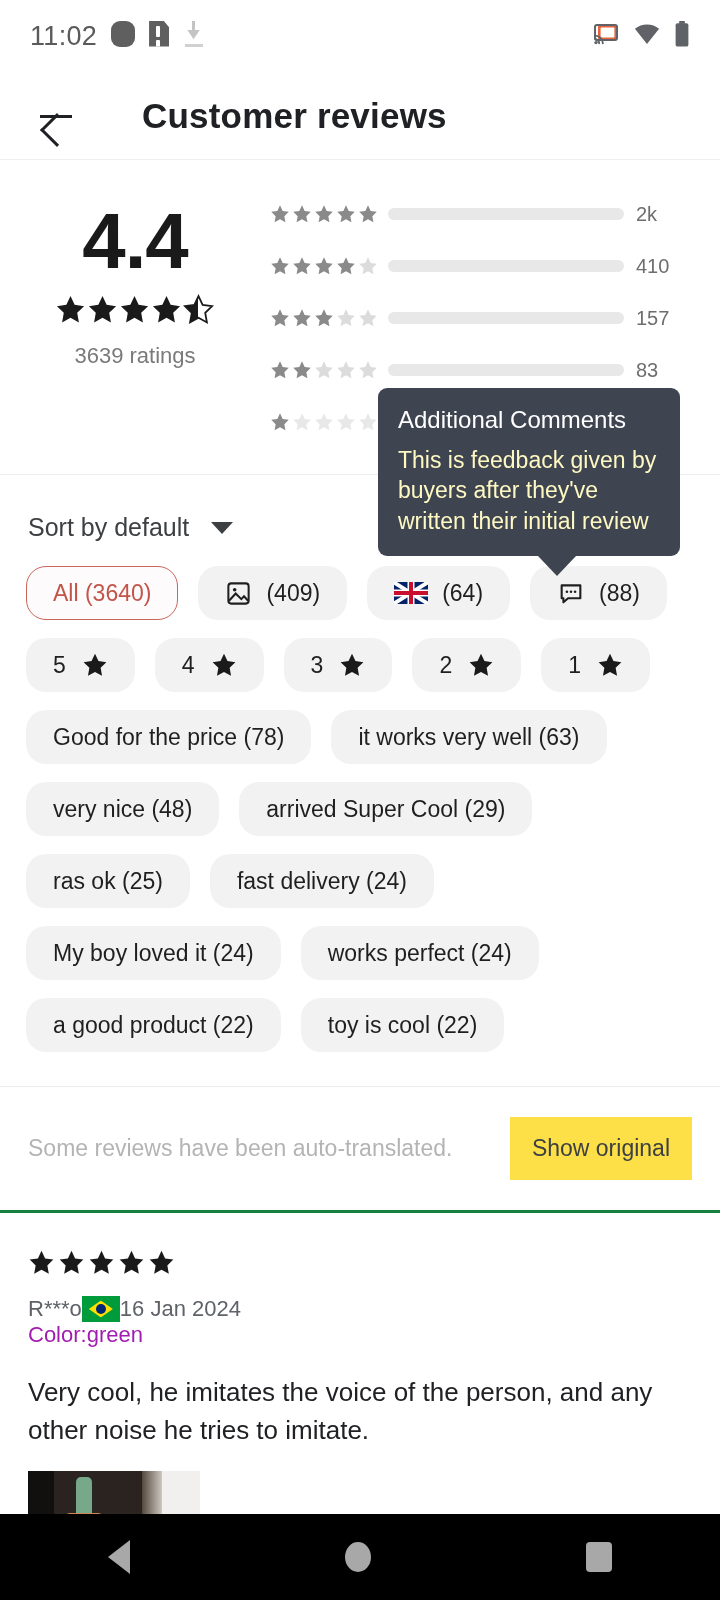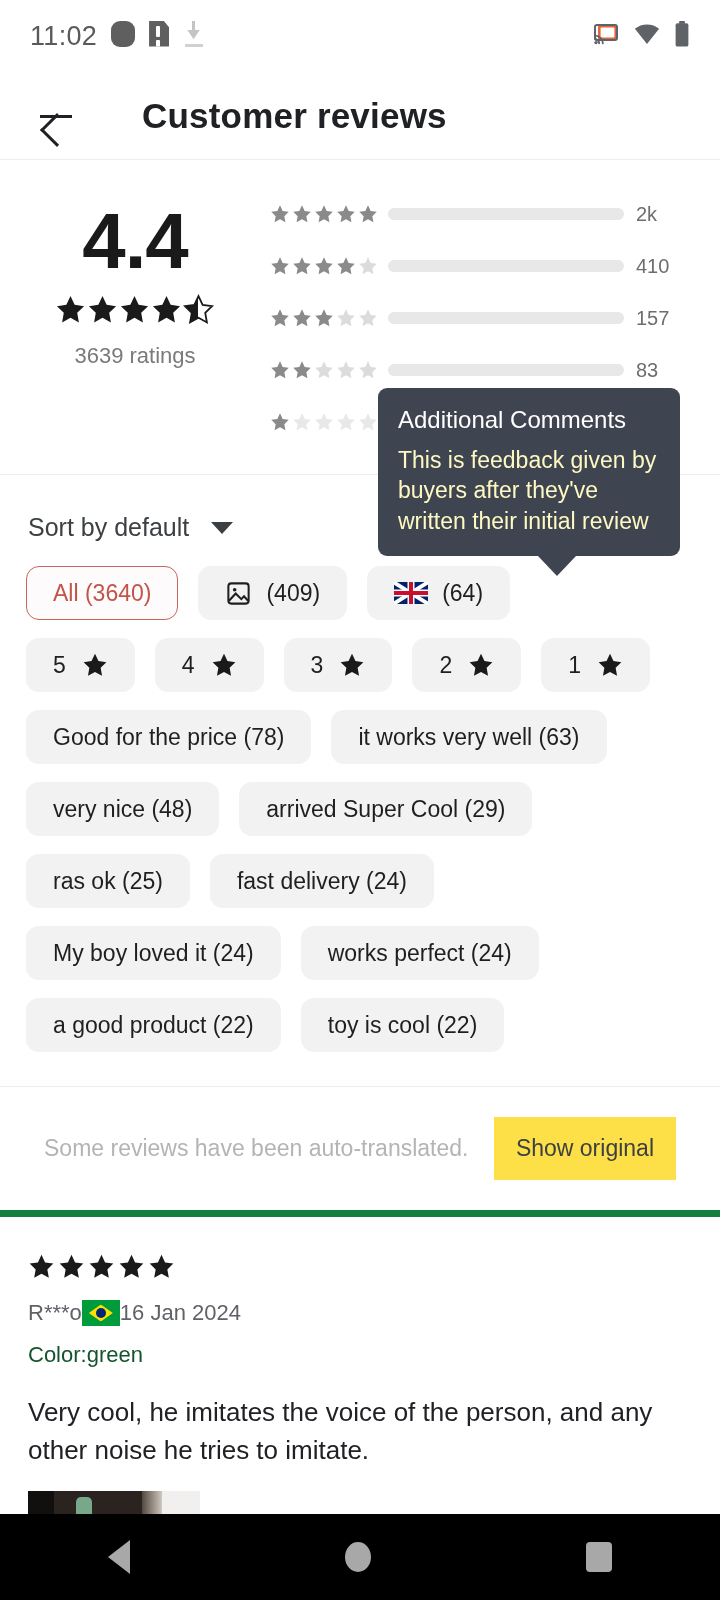--- a/index.html
+++ b/index.html
@@ -57,21 +57,21 @@
   .row-count { width:62px; font-size:20px; color:#6e6e6e; text-align:left; flex:none; }
 
   
   .sortbar { display:flex; align-items:center; padding:38px 0 24px 28px; }
   .sort-label { font-size:25px; color:#3c4043; }
   .caret { width:0; height:0; border-left:11px solid transparent; border-right:11px solid transparent;
            border-top:12px solid #3c4043; margin-left:22px; }
 
   
   .chips { padding:0 26px; display:flex; flex-wrap:wrap; gap:18px 20px; }
-  .chip { background:#f2f2f2; border-radius:13px; height:54px; display:flex; align-items:center;
+  .chip { background:#f2f2f2; border-radius:20px; height:54px; display:flex; align-items:center;
           justify-content:center; padding:16px 26px; font-size:23px; color:#1f1f1f;
           border:1px solid transparent; white-space:nowrap; cursor:pointer; }
   .chip.selected { background:#fdfbfb; border:1.6px solid #c9655c; color:#c2544a; }
   .chip .cicon { margin-right:14px; display:inline-flex; align-items:center; }
   .chip-star { width:26px; height:26px; margin-left:16px; }
   .chips-tags { margin-top:18px; }
 
   .flag-uk { width:34px; height:22px; display:inline-block; position:relative; background:#012169; overflow:hidden; }
   .flag-uk::before { content:""; position:absolute; left:50%; top:-50%; width:6px; height:200%;
       background:#fff; transform:translateX(-50%); box-shadow:0 0 0 0 #fff; }
@@ -89,35 +89,35 @@
              border-radius:9px; padding:18px 20px 20px 20px; z-index:40; }
   .tt-title { font-size:24px; color:#ffffff; margin-bottom:11px; }
   .tt-body { font-size:23px; color:#fef9c3; line-height:1.32; }
   .tt-arrow { position:absolute; left:160px; top:100%; width:0; height:0;
               border-left:19px solid transparent; border-right:19px solid transparent;
               border-top:20px solid #3f4451; }
 
   
   .divider { height:1px; background:#ececec; margin-top:34px; }
   .translate { display:flex; align-items:center; justify-content:space-between;
-               padding:30px 44px; border-bottom:7px solid #15803d; }
+               padding:30px 28px; border-bottom:3px solid #15803d; }
   .tr-text { font-size:23px; color:#b4b4b4; }
   .tr-btn { background:#fde047; color:#3c4043; font-size:23px; padding:18px 22px; cursor:pointer; }
 
   
   .review { padding:36px 28px 0 28px; }
   .rv-stars { font-size:0; margin-bottom:20px; }
   .rv-star { display:inline-block; width:27px; height:27px; margin-right:3px; }
   .rv-meta { display:flex; align-items:center; font-size:22px; color:#5f6368; }
   .flag-br { width:38px; height:26px; background:#009B3A; position:relative; display:inline-block; }
   .flag-br .rhomb { position:absolute; left:50%; top:50%; width:24px; height:17px; background:#FEDF00;
                     transform:translate(-50%,-50%) ; clip-path:polygon(50% 0,100% 50%,50% 100%,0 50%); }
   .flag-br .globe { position:absolute; left:50%; top:50%; width:10px; height:10px; background:#002776;
                     border-radius:50%; transform:translate(-50%,-50%); }
-  .rv-color { font-size:22px; color:#14532d; margin-top:16px; }
+  .rv-color { font-size:22px; color:#a21caf; }
   .rv-text { font-size:26px; color:#202124; line-height:1.45; margin-top:26px; }
   .rv-photo { margin-top:22px; width:172px; height:150px; overflow:hidden; position:relative; background:#2a2320; }
   .ph-wall { position:absolute; right:0; top:0; width:42px; height:100%; background:#f2f0ee; }
   .ph-wall2 { position:absolute; right:38px; top:0; width:20px; height:100%;
               background:linear-gradient(90deg,#55493f,#cfc8c0); }
   .ph-dark { position:absolute; left:0; top:0; width:26px; height:96px; background:#11100f; }
   .ph-floor { position:absolute; left:0; bottom:0; width:134px; height:78px;
               background:linear-gradient(180deg,#4a3d34,#3a2f28); }
   .ph-pot { position:absolute; left:36px; top:42px; width:40px; height:52px;
             background:linear-gradient(180deg,#d8894f,#b5seconds); background:#cf8553;
@@ -340,20 +340,31 @@
           <span class="uk-diag"></span>
             <span class="uk-diag2"></span>
           <span class="uk-h"></span>
             <span class="uk-v"></span>
           <span class="uk-hr"></span>
             <span class="uk-vr"></span>
         </span>
       </span>
       <span>(64)</span>
     </div>
+    <div class="chip">
+      <span class="cicon">
+        <svg width="28" height="28" viewBox="0 0 24 24" fill="none" stroke="#1f1f1f" stroke-width="1.8">
+          <path d="M4 5.5h16v11H9.5L5.5 20v-3.5H4z" stroke-linejoin="round"></path>
+          <circle cx="8.5" cy="11" r="1.1" fill="#1f1f1f" stroke="none"></circle>
+          <circle cx="12" cy="11" r="1.1" fill="#1f1f1f" stroke="none"></circle>
+          <circle cx="15.5" cy="11" r="1.1" fill="#1f1f1f" stroke="none"></circle>
+        </svg>
+      </span>
+      <span>(88)</span>
+    </div>
   </div>
 
   <div class="chips" style="margin-top:18px;">
     <div class="chip">
       <span>5</span>
       <svg class="chip-star" viewBox="0 0 24 24">
           <path d="M12 1.6l3.2 6.8 7.3 1-5.3 5.2 1.3 7.4L12 18.4 5.5 22l1.3-7.4L1.5 9.4l7.3-1z" fill="#1a1a1a"></path>
         </svg>
     </div>
     <div class="chip">

